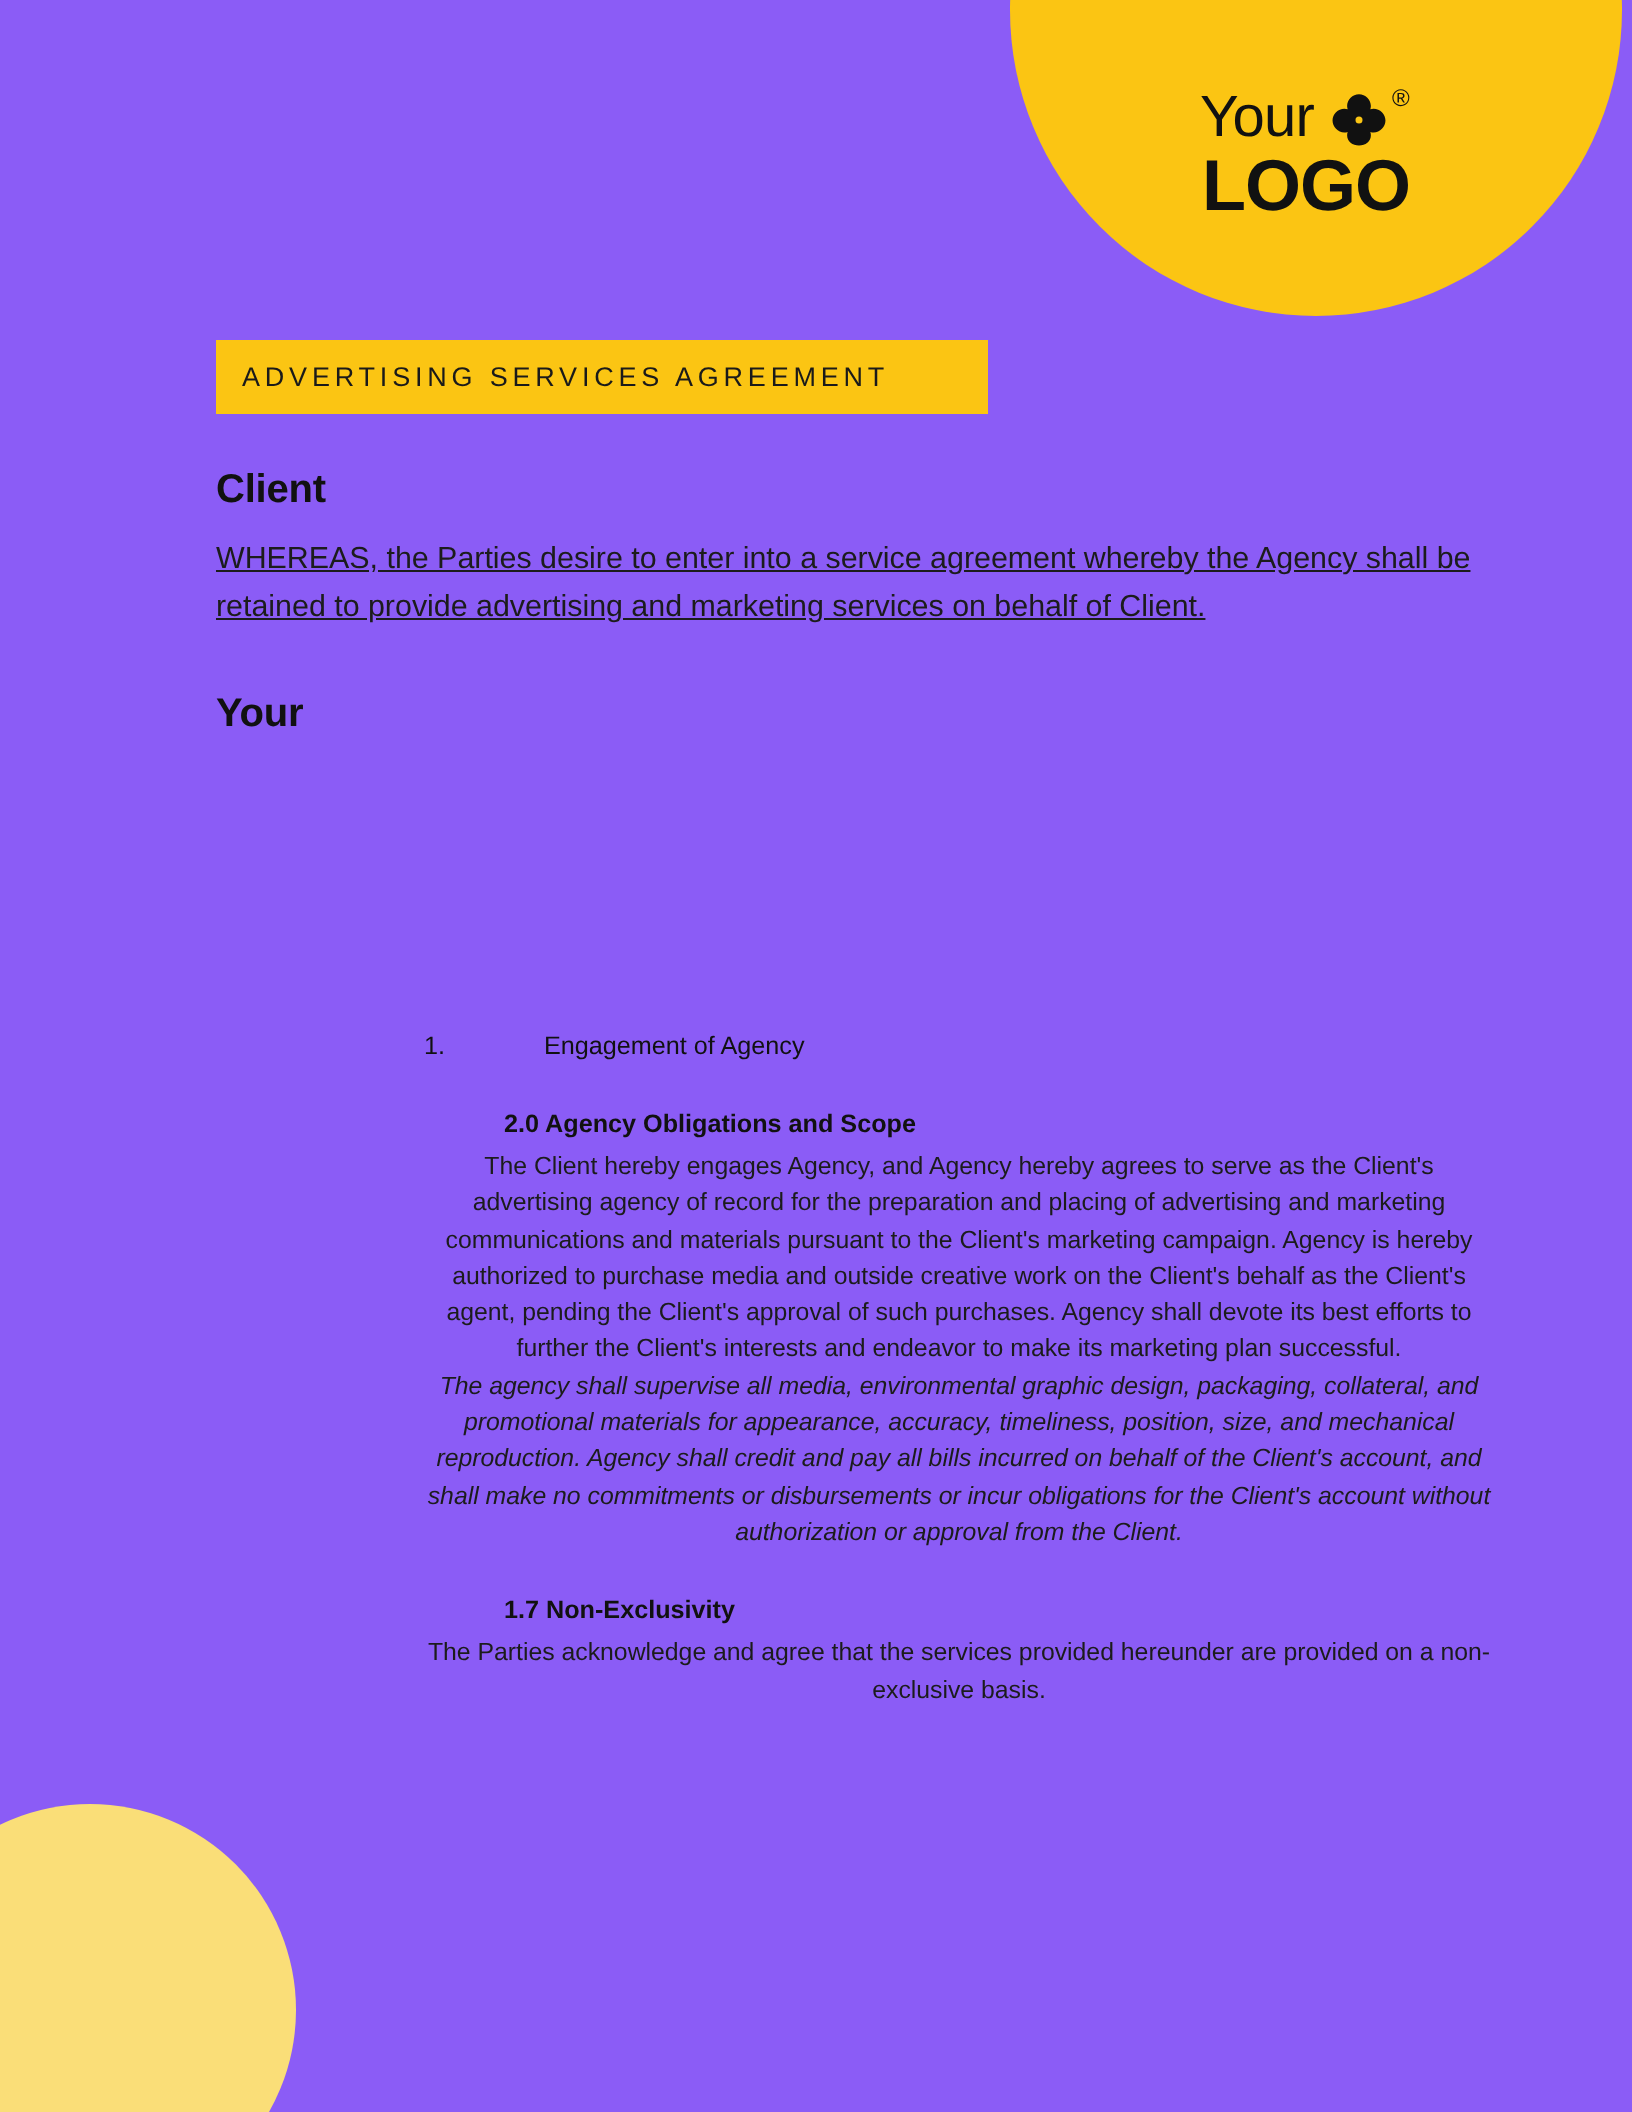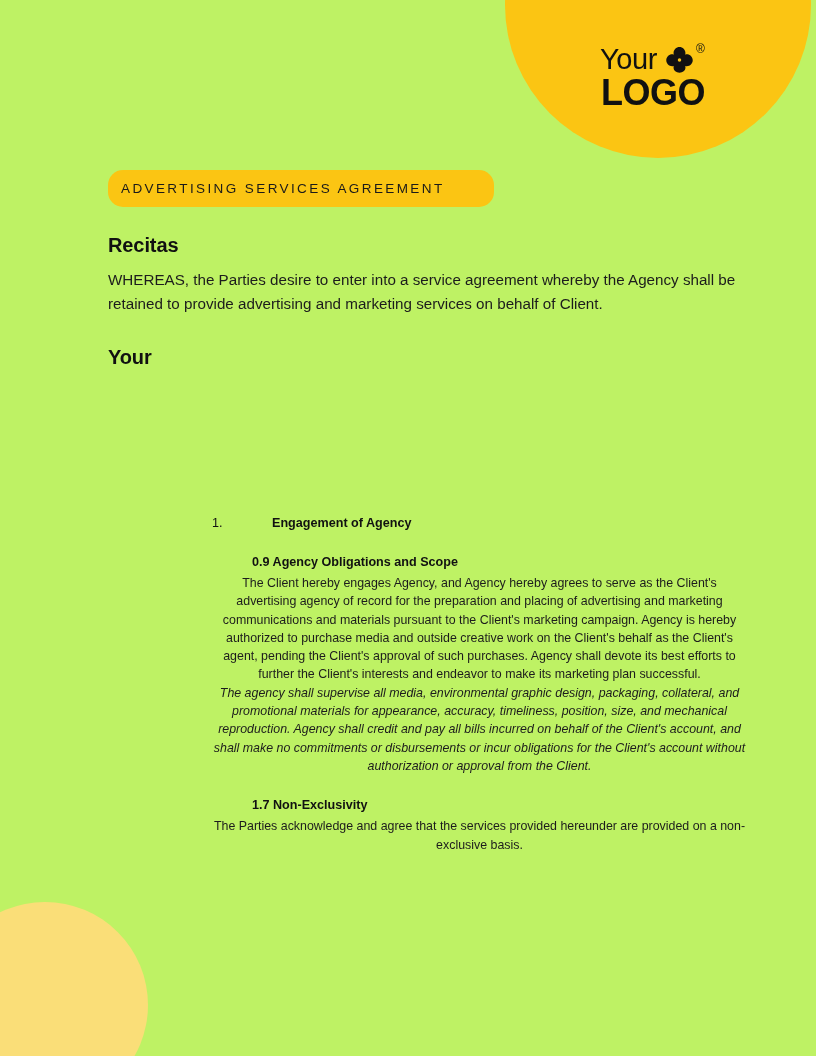--- a/index.html
+++ b/index.html
@@ -15,21 +15,21 @@
     color: #1a1a1a;
     overflow: hidden;
     position: relative;
   }
 
   .page {
     position: relative;
     width: 816px;
     height: 1056px;
     overflow: hidden;
-    background: #bef264;
+    background: #8b5cf6;
   }
 
   
   .deco-circle-top {
     position: absolute;
     top: -148px;
     left: 505px;
     width: 306px;
     height: 306px;
     border-radius: 50%;
@@ -97,21 +97,20 @@
   .title-banner {
     position: absolute;
     left: 108px;
     top: 170px;
     width: 386px;
     height: 37px;
     background: #FBC513;
     display: flex;
     align-items: center;
     z-index: 2;
-    border-radius: 15px;
   }
   .title-banner-text {
     font-size: 13.5px;
     font-weight: 400;
     letter-spacing: 2.4px;
     color: #1a1a1a;
     padding-left: 13px;
     white-space: nowrap;
   }
 
@@ -134,20 +133,21 @@
   h2.section-heading.terms {
     margin-top: 30px;
   }
 
   p.lead {
     font-size: 15.2px;
     line-height: 24px;
     margin: 0;
     color: #1c1c1c;
     font-weight: 400;
+    text-decoration: underline;
   }
 
   
   .clauses {
     position: absolute;
     left: 212px;
     top: 515px;
     width: 535px;
     z-index: 2;
   }
@@ -155,21 +155,21 @@
     font-size: 12.6px;
     line-height: 17px;
     margin: 0;
     color: #111111;
     font-weight: 400;
   }
   .clause-title .num {
     font-weight: 400;
   }
   .clause-title .label {
-    font-weight: 700;
+    font-weight: 400;
     padding-left: 46px;
   }
   .sub-clause-title {
     font-size: 12.6px;
     font-weight: 700;
     margin: 22px 0 3px 0;
     padding-left: 40px;
     color: #111111;
     line-height: 17px;
   }
@@ -219,33 +219,33 @@
       <span class="logo-reg">®</span>
     </div>
     <div class="logo-logo">LOGO</div>
   </div>
 
   <div class="title-banner">
     <span class="title-banner-text">ADVERTISING SERVICES AGREEMENT</span>
   </div>
 
   <div class="content">
-    <h2 class="section-heading">Recitas</h2>
+    <h2 class="section-heading">Client</h2>
     <p class="lead">WHEREAS, the Parties desire to enter into a service agreement whereby the Agency shall be retained to provide advertising and marketing services on behalf of Client.</p>
 
     <h2 class="section-heading terms">Your</h2>
   </div>
 
   <div class="clauses">
     <p class="clause-title">
       <span class="num">1.</span>
       <span class="label">Engagement of Agency</span>
     </p>
 
-    <div class="sub-clause-title">0.9 Agency Obligations and Scope</div>
+    <div class="sub-clause-title">2.0 Agency Obligations and Scope</div>
     <p class="clause-body">The Client hereby engages Agency, and Agency hereby agrees to serve as the Client's advertising agency of record for the preparation and placing of advertising and marketing communications and materials pursuant to the Client's marketing campaign. Agency is hereby authorized to purchase media and outside creative work on the Client's behalf as the Client's agent, pending the Client's approval of such purchases. Agency shall devote its best efforts to further the Client's interests and endeavor to make its marketing plan successful.</p>
     <p class="clause-body">The agency shall supervise all media, environmental graphic design, packaging, collateral, and promotional materials for appearance, accuracy, timeliness, position, size, and mechanical reproduction. Agency shall credit and pay all bills incurred on behalf of the Client's account, and shall make no commitments or disbursements or incur obligations for the Client's account without authorization or approval from the Client.</p>
 
     <div class="sub-clause-title">1.7 Non-Exclusivity</div>
     <p class="clause-body">The Parties acknowledge and agree that the services provided hereunder are provided on a non-exclusive basis.</p>
   </div>
 
 </div>
 
 </body></html>

